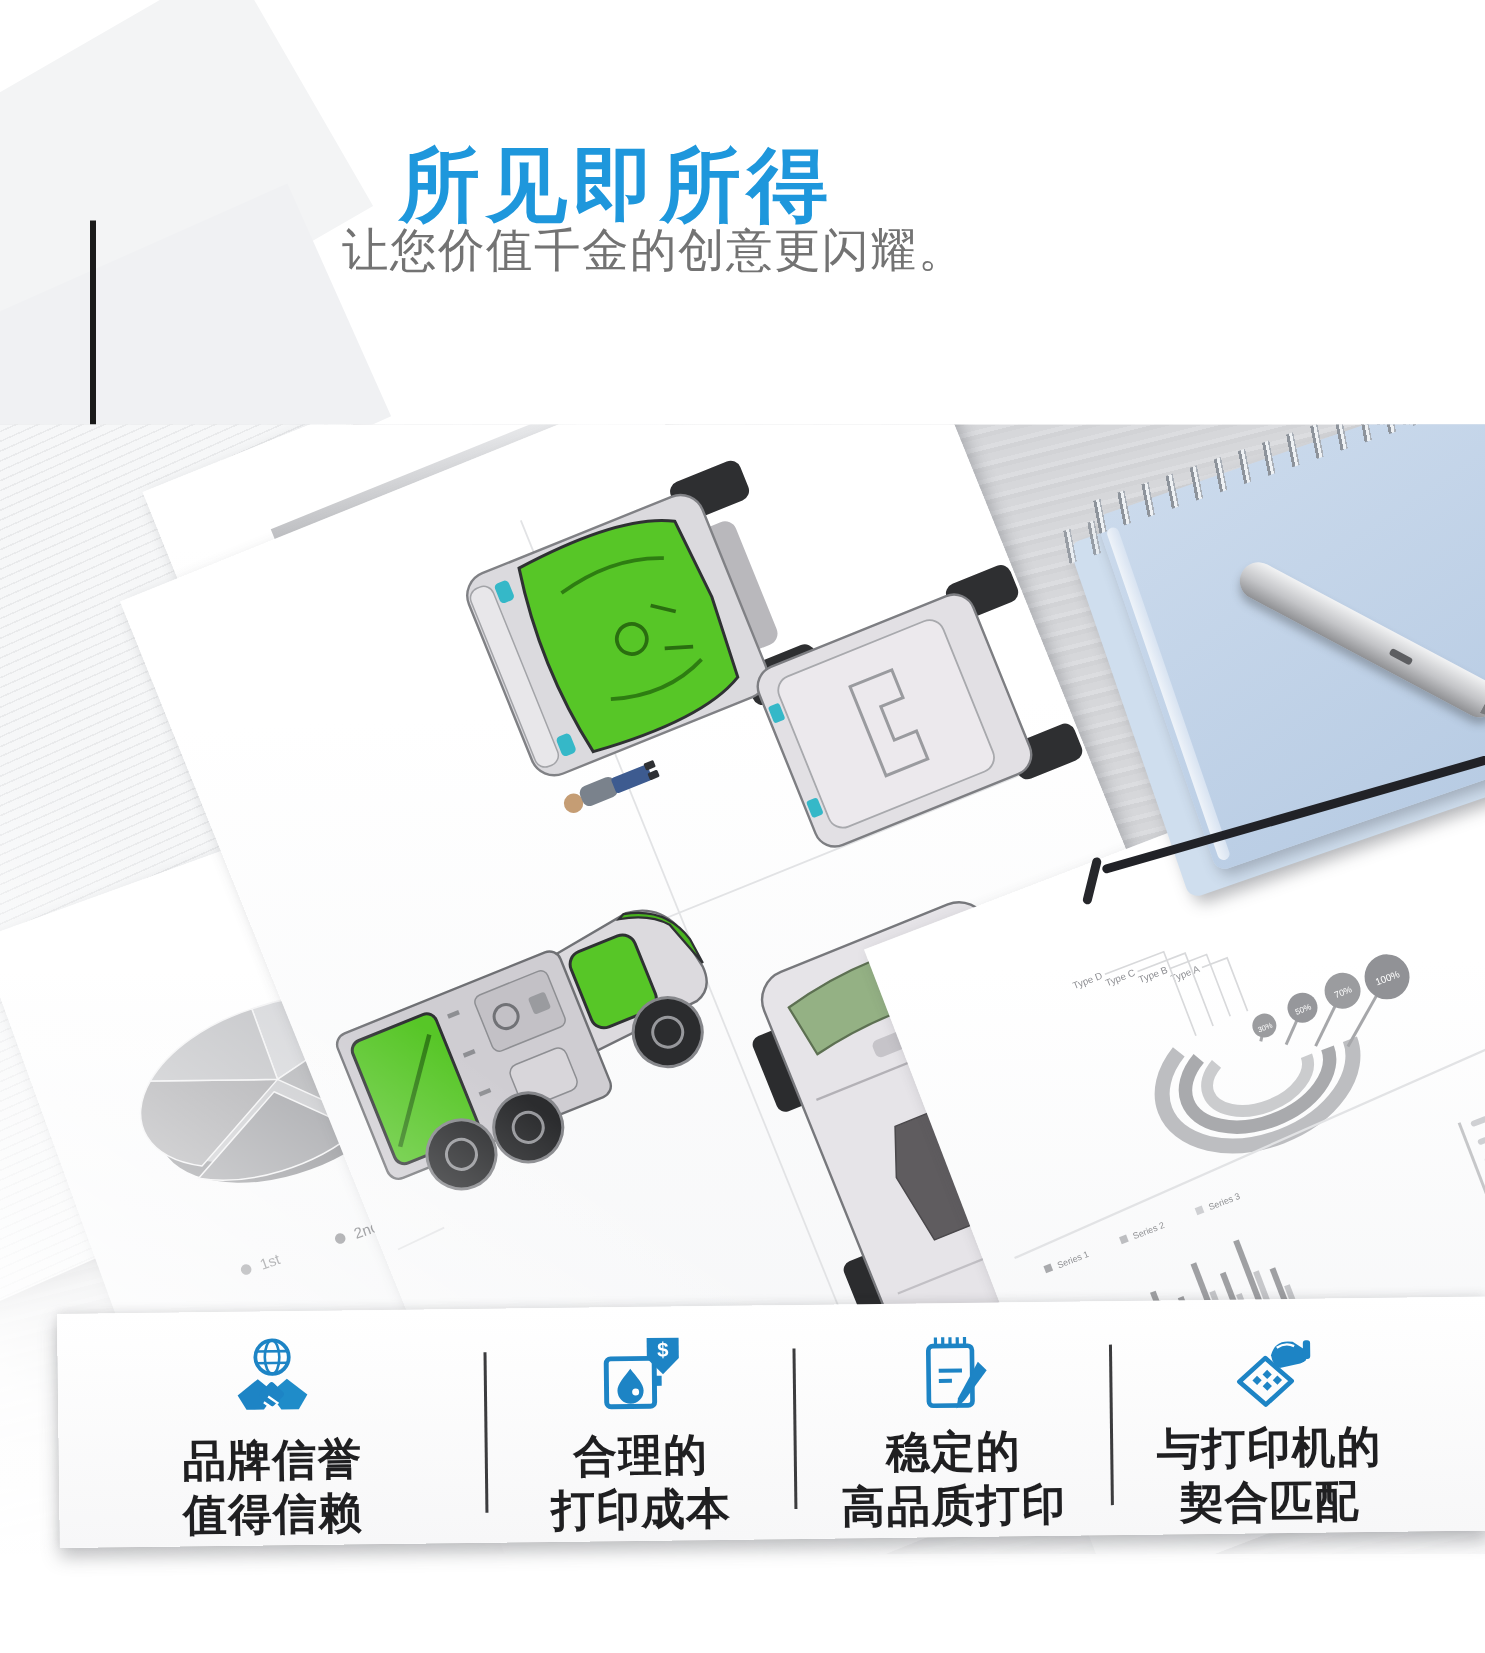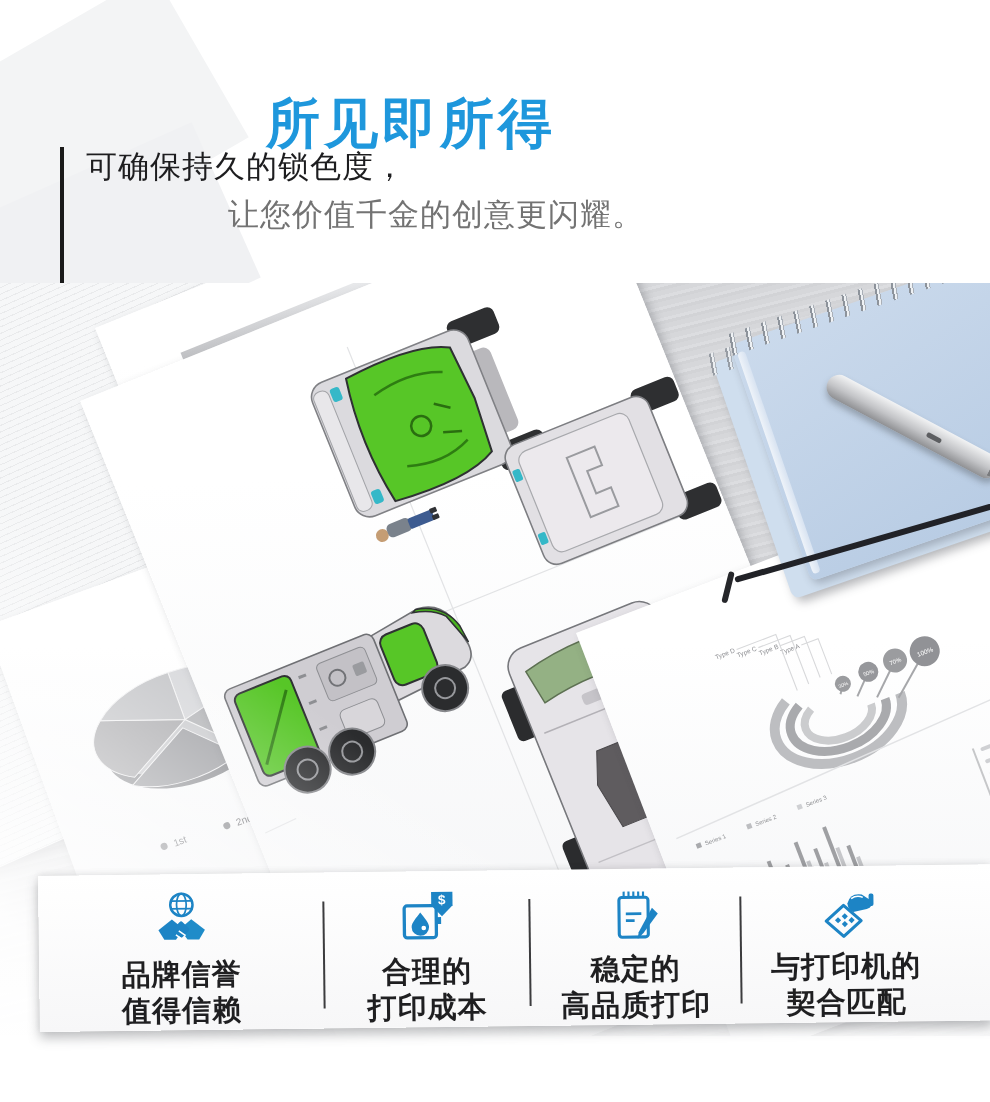--- a/index.html
+++ b/index.html
@@ -80,21 +80,20 @@
 </head>
 <body>
 
 <div class="canvas">
 
   <div class="abs decor1"></div>
   <div class="abs decor2"></div>
   <h1 class="abs title">所见即所得</h1>
   <div class="abs copy-bar"></div>
   <div class="abs copy">
-    <div>可确保持久的锁色度，</div>
     <div class="accent">让您价值千金的创意更闪耀。</div>
   </div>
 
   <div class="abs photo">
     <div class="abs desk"></div>
     <div class="abs paper-stack"></div>
 
     <div class="abs paper paper-chart">
       <svg width="340" height="430" viewBox="0 0 340 430">
         <defs>

